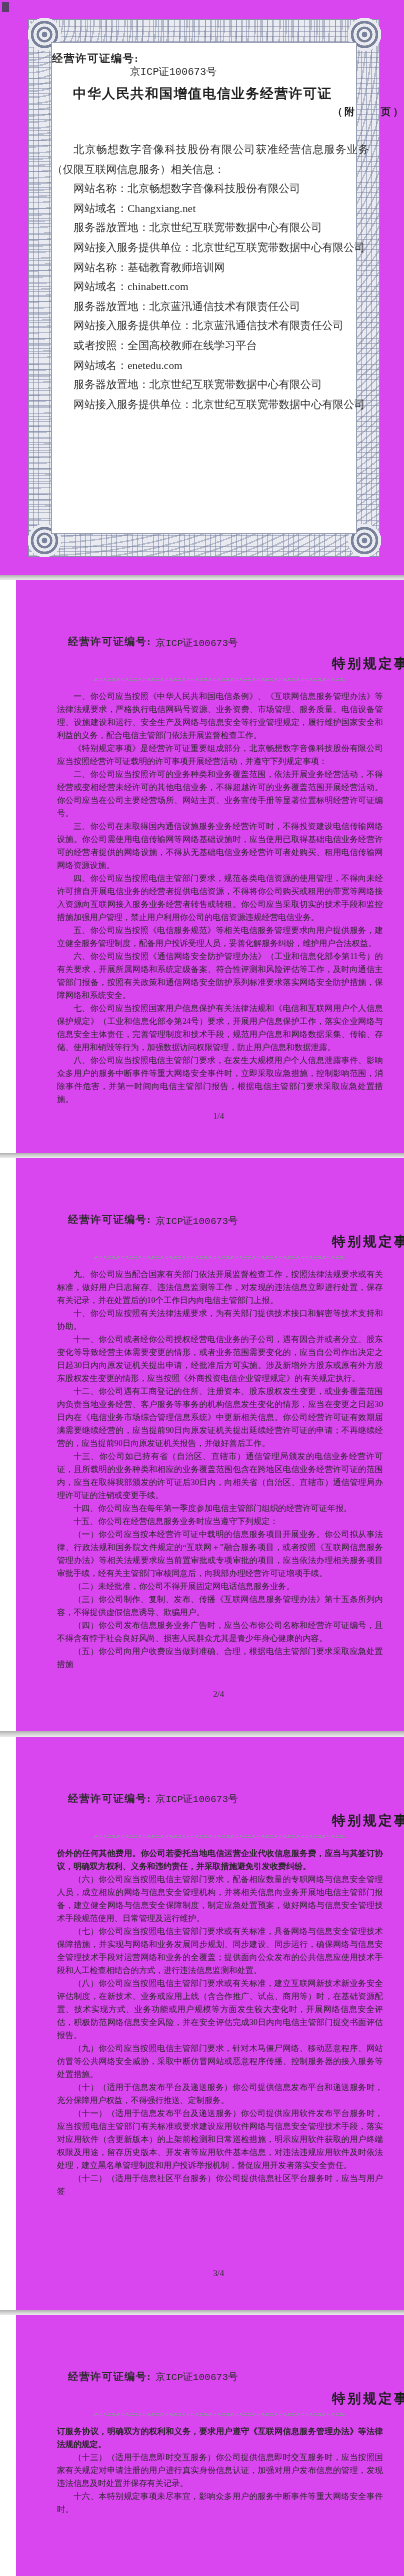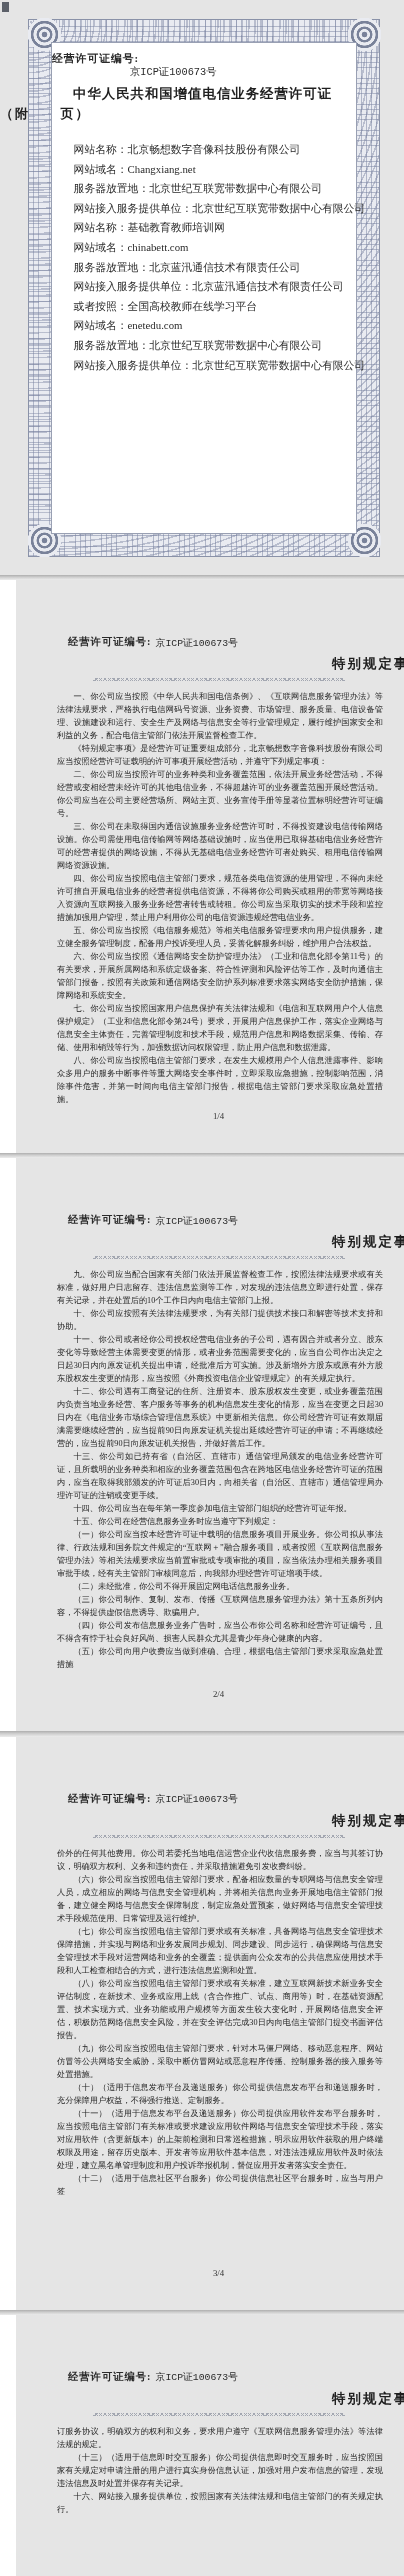--- a/index.html
+++ b/index.html
@@ -1,18 +1,18 @@
 <!DOCTYPE html>
 <html style="font-size:8.2px"><head>
 <meta charset="utf-8">
 <style>
   html,body{margin:0;padding:0;background:#ffffff;}
   body{width:405px;font-family:"Liberation Serif","DejaVu Serif",serif;color:#2b2b2b;
        -webkit-font-smoothing:antialiased;}
-  .page{position:relative;width:405px;background:#e5e5e5;overflow:hidden;}
+  .page{position:relative;width:405px;background:#d946ef;overflow:hidden;}
   .page.p1{height:575px;}
   .page.sp{height:573px;margin-left:16px;}
   .page.sp.last{height:557px;}
   .band{height:5.2px;background:linear-gradient(180deg,#aeaeae 0%,#cfcfcf 45%,#ececec 100%);}
 
   
   .frame{position:absolute;left:28px;top:18.5px;width:352px;height:538px;
     background-color:#e9ebf1;
     background-image:
       repeating-linear-gradient(0deg, rgba(120,130,160,.50) 0 0.8px, transparent 0.8px 5.2px),
@@ -24,61 +24,62 @@
   .corner{position:absolute;width:33px;height:33px;
     background:radial-gradient(circle at center,#79829a 0 2.6px,#e9ebf1 3.1px 5.2px,#79829a 5.7px 7.7px,#e9ebf1 8.2px 10.8px,#79829a 11.3px 13.4px,#e9ebf1 14px 16.5px,rgba(233,235,241,0) 17px);}
   .corner.tl{left:-0.5px;top:-0.5px;} .corner.tr{right:-0.5px;top:-0.5px;}
   .corner.bl{left:-0.5px;bottom:-0.5px;} .corner.br{right:-0.5px;bottom:-0.5px;}
   .scan-mark{position:absolute;left:2.1px;top:2.1px;width:6.7px;height:10.3px;background:#3a3f4a;opacity:.8;}
 
   .p1-label{position:absolute;left:52px;top:52px;font-size:10.8px;font-weight:bold;letter-spacing:1px;}
   .p1-number{position:absolute;left:130px;top:65px;font-size:10.3px;font-family:"Liberation Mono","DejaVu Sans Mono",monospace;letter-spacing:0;}
   .p1-title{position:absolute;left:0;top:85px;width:405px;text-align:center;
     font-size:13.4px;font-weight:bold;letter-spacing:1px;color:#1f1f1f;}
-  .p1-subtitle{position:absolute;left:0;top:105px;width:405px;text-align:left;
-    font-size:13px;font-weight:bold;letter-spacing:2.1px;color:#1f1f1f;}
+  .p1-subtitle{position:absolute;left:0;top:105px;width:405px;text-align:right;
+    font-size:10px;font-weight:bold;letter-spacing:2.1px;color:#1f1f1f;}
   .p1-body{position:absolute;left:52px;top:140px;width:317px;font-size:10.8px;line-height:19.6px;
     text-align:justify;}
   .p1-body p{margin:0;text-indent:2em;}
 
   
   .hdr{position:absolute;left:52px;top:55px;white-space:nowrap;}
   .hdr-label{font-size:10.3px;font-weight:bold;letter-spacing:1px;}
   .hdr-num{font-size:9.8px;margin-left:4.1px;position:relative;top:0.5px;
     font-family:"Liberation Mono","DejaVu Sans Mono",monospace;}
   .sp-title{position:absolute;left:8px;top:75px;width:401px;text-align:right;
     font-size:13.4px;font-weight:bold;letter-spacing:2.1px;color:#1e1e1e;}
   .wavy{position:absolute;left:77px;top:98px;width:252px;height:3.1px;opacity:.75;
     background:
       repeating-linear-gradient(45deg,#8d93a0 0 0.8px,transparent 0.8px 3.1px),
       repeating-linear-gradient(-45deg,#8d93a0 0 0.8px,transparent 0.8px 3.1px);}
   .sp-body{position:absolute;left:41px;top:110px;width:326px;font-size:8.2px;line-height:13px;
     text-align:justify;color:#262626;}
   .sp-body p{margin:0;text-indent:2em;}
-  .sp-body p.cont{text-indent:0;}
+  .sp-body p.cont{text-indent:0;font-weight:bold;}
   .page-no{position:absolute;left:0;width:405px;text-align:center;font-size:8.8px;color:#333;}
   .page.sp .page-no{top:531px;text-align:center;}
 </style>
 </head>
 <body>
 
 <div class="page p1">
   <div class="scan-mark"></div>
   <div class="frame">
     <div class="corner tl"></div>
     <div class="corner tr"></div>
     <div class="corner bl"></div>
     <div class="corner br"></div>
     <div class="frame-inner"></div>
   </div>
   <div class="p1-label">经营许可证编号:</div>
   <div class="p1-number">京ICP证100673号</div>
   <div class="p1-title">中华人民共和国增值电信业务经营许可证</div>
   <div class="p1-subtitle">（附　　页）</div>
   <div class="p1-body">
+    <p>北京畅想数字音像科技股份有限公司获准经营信息服务业务（仅限互联网信息服务）相关信息：</p>
     <div>
         <p>网站名称：北京畅想数字音像科技股份有限公司</p>
         <p>网站域名：Changxiang.net</p>
         <p>服务器放置地：北京世纪互联宽带数据中心有限公司</p>
         <p>网站接入服务提供单位：北京世纪互联宽带数据中心有限公司</p>
         <p>网站名称：基础教育教师培训网</p>
         <p>网站域名：chinabett.com</p>
         <p>服务器放置地：北京蓝汛通信技术有限责任公司</p>
         <p>网站接入服务提供单位：北京蓝汛通信技术有限责任公司</p>
         <p>或者按照：全国高校教师在线学习平台</p>
@@ -161,17 +162,17 @@
 
 <div class="page sp last">
   <div class="hdr">
     <span class="hdr-label">经营许可证编号:</span><span class="hdr-num">京ICP证100673号</span>
   </div>
   <div class="sp-title">特别规定事项</div>
   <div class="wavy"></div>
   <div class="sp-body">
       <p class="cont">订服务协议，明确双方的权利和义务，要求用户遵守《互联网信息服务管理办法》等法律法规的规定。</p>
       <p>（十三）（适用于信息即时交互服务）你公司提供信息即时交互服务时，应当按照国家有关规定对申请注册的用户进行真实身份信息认证，加强对用户发布信息的管理，发现违法信息及时处置并保存有关记录。</p>
-      <p>十六、网站接入服务提供单位，按照国家有关法律法规和电信主管部门的有关规定执行。</p>
+      <p>十六、本特别规定事项未尽事宜，影响众多用户的服务中断事件等重大网络安全事件时。</p>
     </div>
 
 </div>
 
 
 </body></html>

